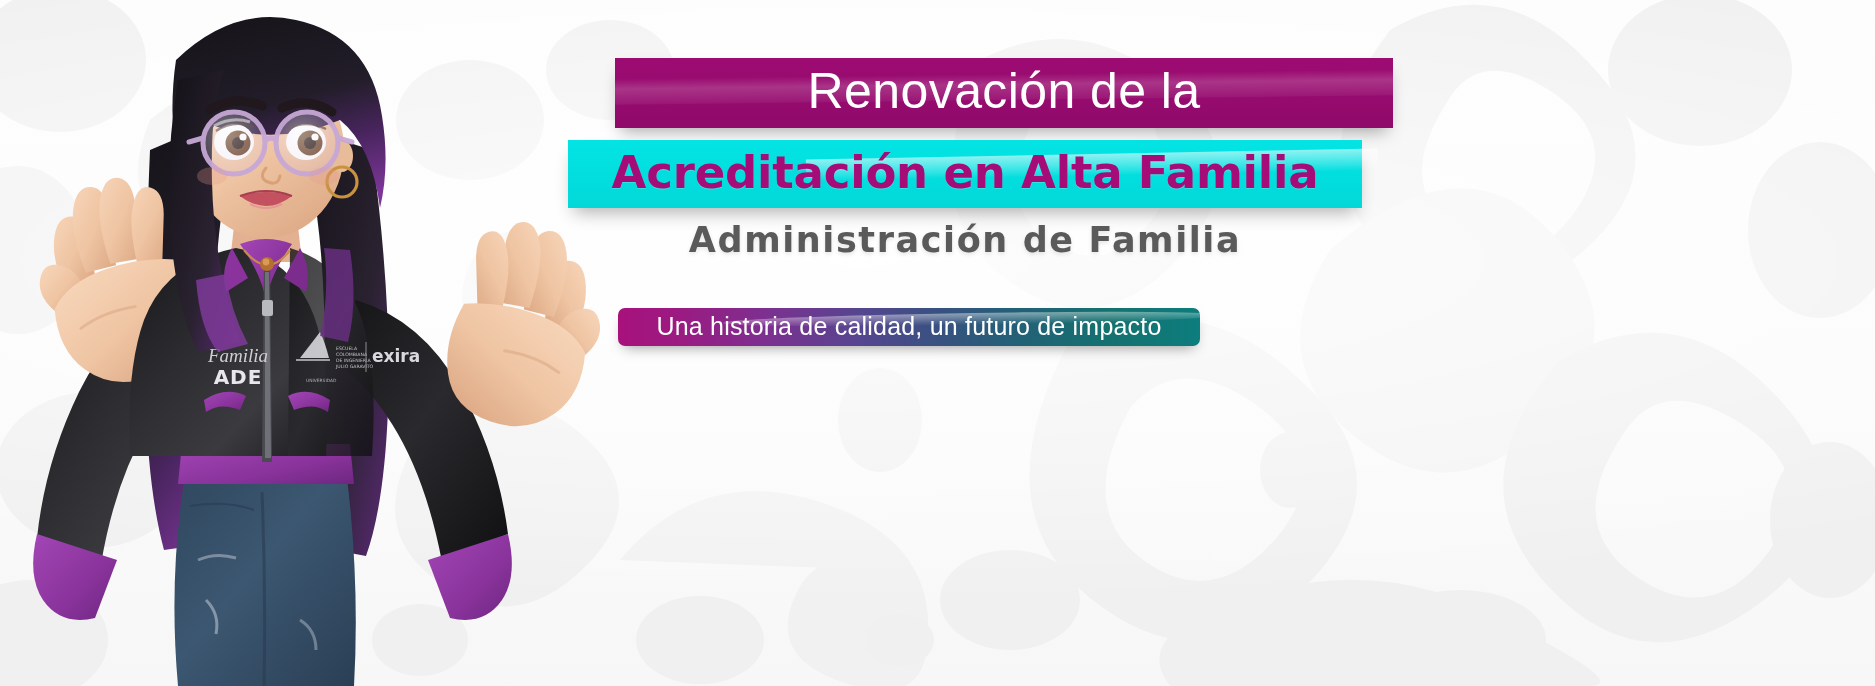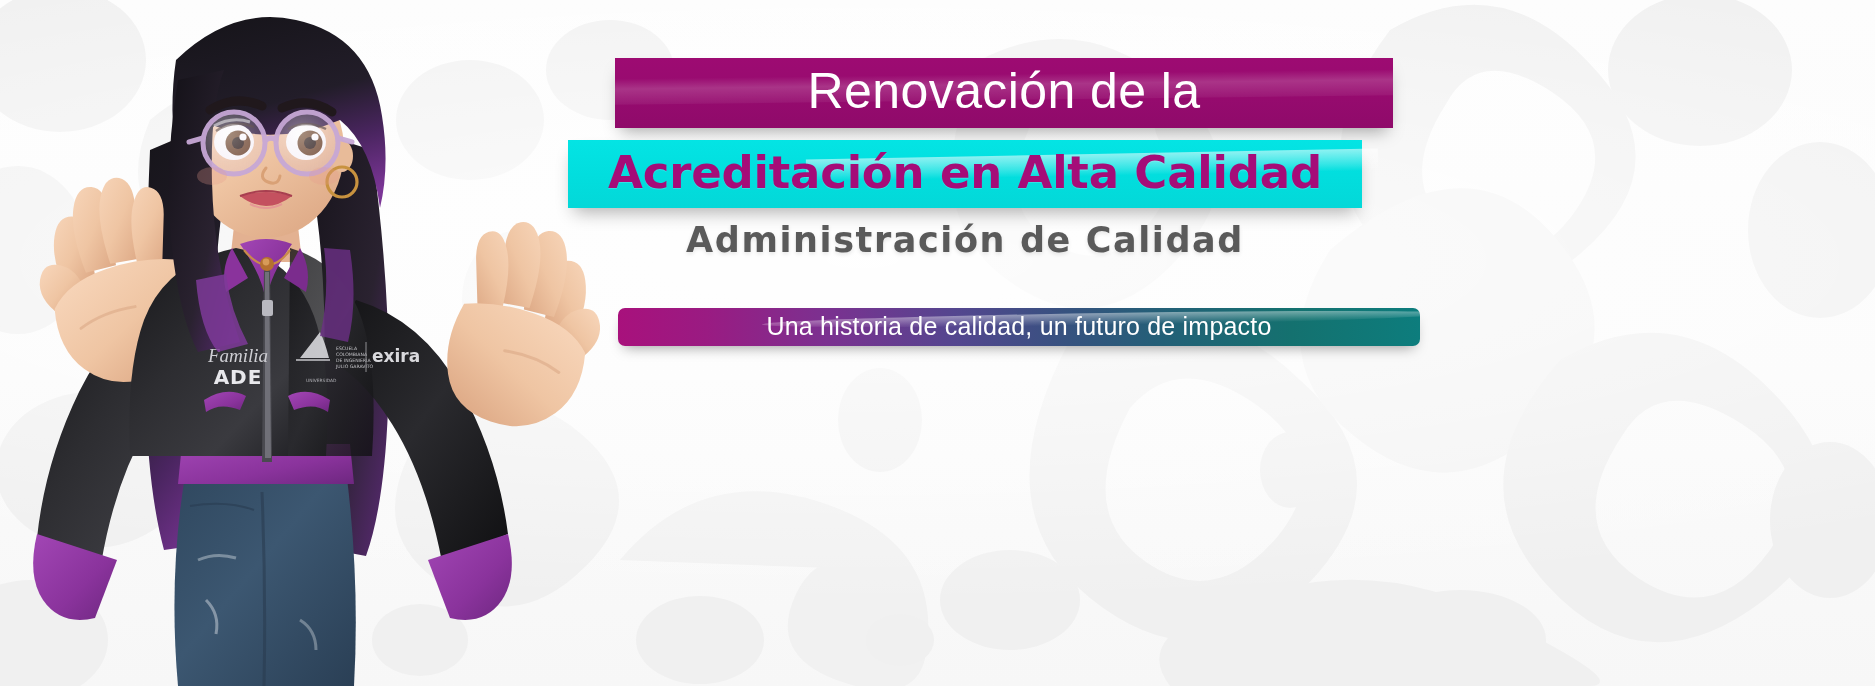--- a/index.html
+++ b/index.html
@@ -73,21 +73,21 @@
   #program-text{
     position:absolute;left:8px;top:180px;width:794px;height:48px;
     display:flex;align-items:center;justify-content:center;
     color:#5a5a5a;font-size:35px;font-weight:bold;letter-spacing:1.6px;
     font-family:"DejaVu Sans", sans-serif;
     text-shadow:0 2px 4px rgba(0,0,0,.10);
   }
 
   
   #bar-tagline{
-    position:absolute;left:58px;top:272px;width:802px;height:38px;
+    position:absolute;left:58px;top:272px;width:582px;height:38px;
     border-radius:7px;
     background:linear-gradient(90deg,
         #a8117c 0%,
         #9a1b82 11%,
         #7b3190 26%,
         #54468f 42%,
         #36527f 56%,
         #236077 68%,
         #14716f 84%,
         #0d7d7d 100%);
@@ -342,24 +342,24 @@
 
   <div id="textblock">
 
     <div id="bar-title" class="barwrap">
       <div class="gloss"></div>
       <div id="title-text">Renovación de la</div>
     </div>
 
     <div id="bar-subtitle" class="barwrap">
       <div class="gloss2"></div>
-      <div id="subtitle-text">Acreditación en Alta Calidad</div>
+      <div id="subtitle-text">Acreditación en Alta Familia</div>
     </div>
 
-    <div id="program-text">Administración de Calidad</div>
+    <div id="program-text">Administración de Familia</div>
 
     <div id="bar-tagline" class="barwrap">
       <div class="gloss3"></div>
       <div id="tagline-text">Una historia de calidad, un futuro de impacto</div>
     </div>
 
   </div>
 
 </div>
 

